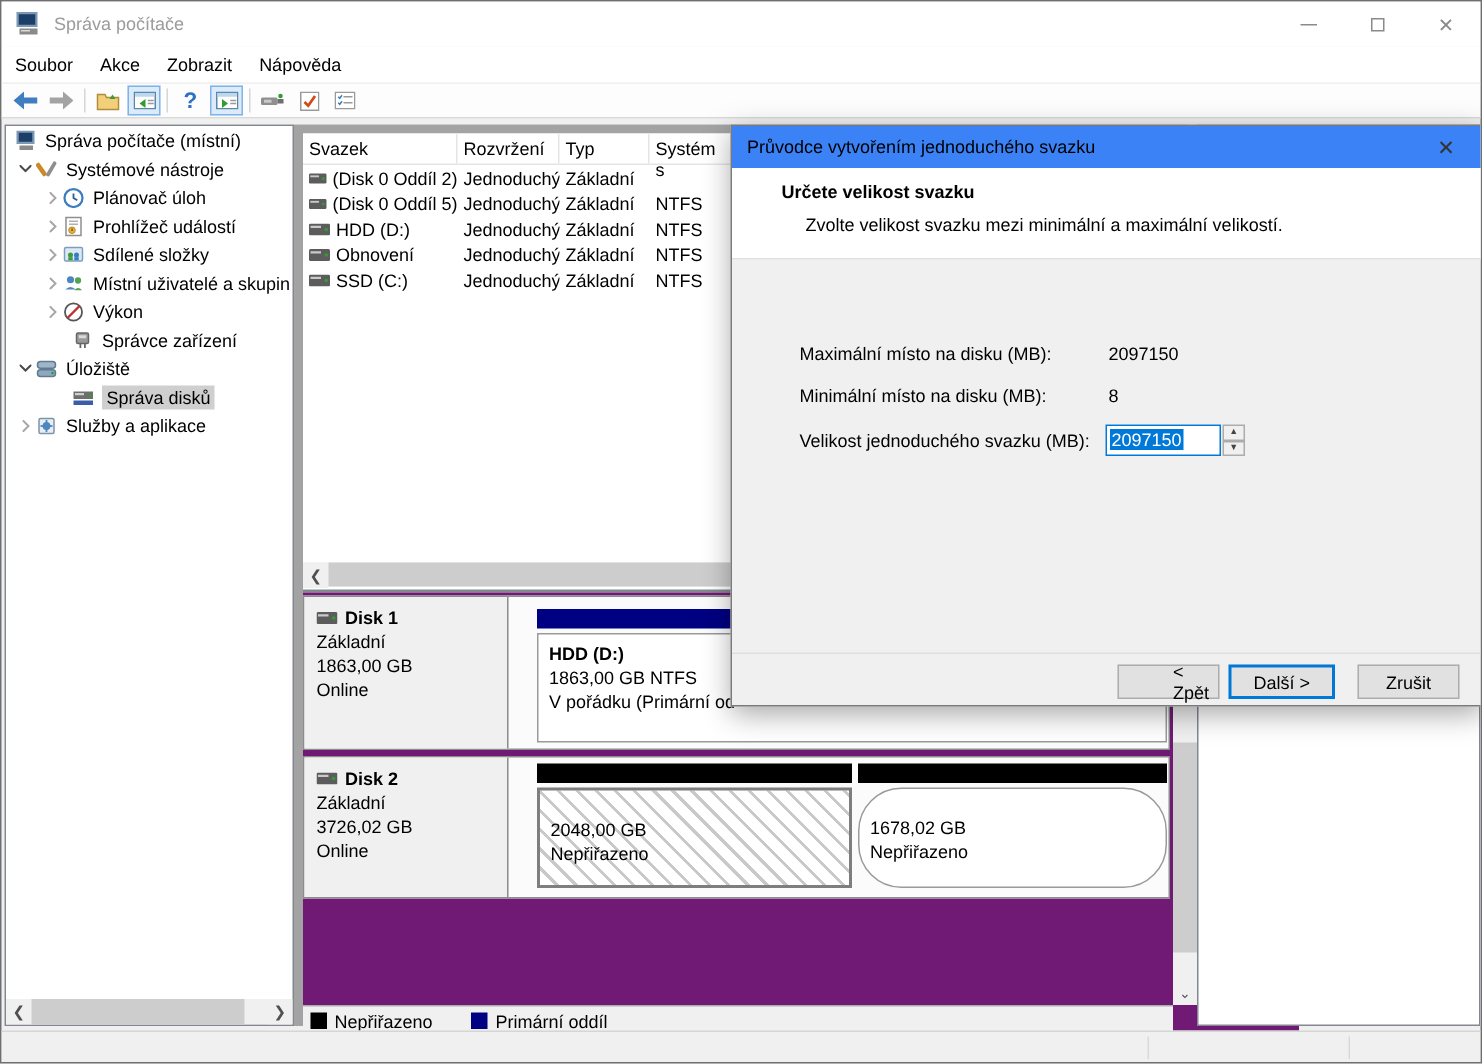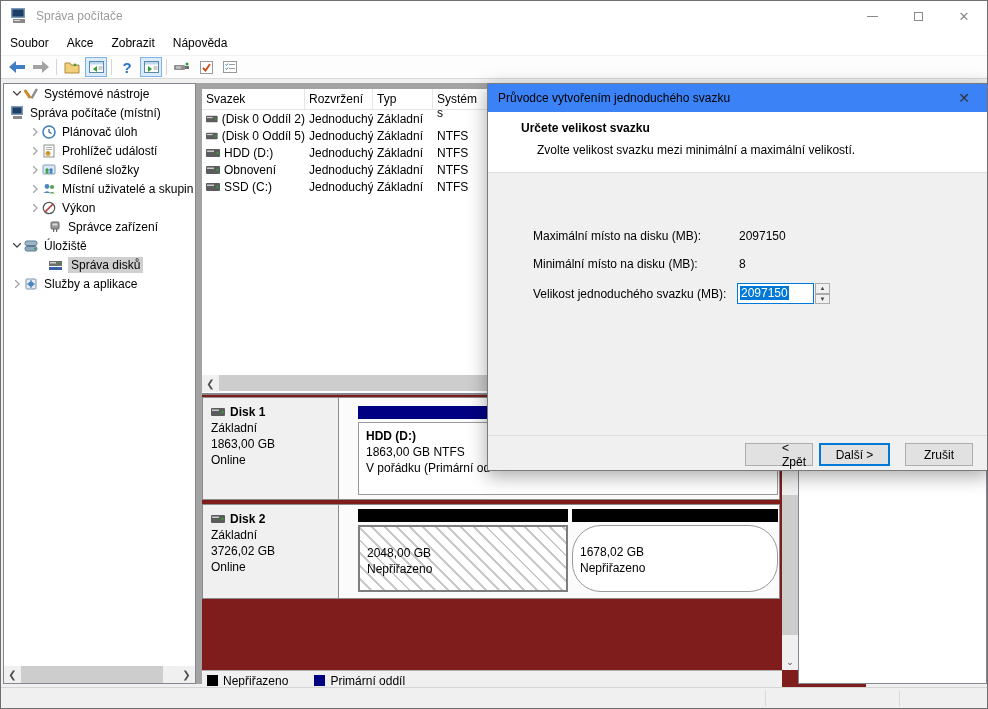--- a/index.html
+++ b/index.html
@@ -47,21 +47,21 @@
   .c0 { width:103px; } .c1 { width:68px; } .c2 { width:60px; } .c3 { width:55px; }
   .vt-row { display:flex; height:17px; align-items:center; }
   .vt-cell { padding-left:4px; overflow:hidden; white-space:nowrap; }
   .vt-cell.first { display:flex; align-items:center; gap:4px; }
   .pane-hscroll { position:absolute; left:0; top:286px; width:100%; height:16px; background:#f0f0f0; display:flex; }
   .pane-hscroll .thumb { height:16px; background:#cdcdcd; flex:0 0 470px; }
   .pane-hscroll .gap { flex:1; }
   .splitter { position:absolute; left:0; top:304px; width:100%; height:2px; background:#828790; }
 
   
-  .graph { position:absolute; left:0; top:306px; width:664px; height:295px; background:#7f1d1d;padding-left:23px; }
+  .graph { position:absolute; left:0; top:306px; width:664px; height:295px; background:#701a75;padding-left:23px; }
   .disk-row { position:absolute; left:0; border:1px solid #8c8c8c; background:#fbfbfb; }
   .disk-label { position:absolute; left:0; top:0; bottom:0; width:136px; background:#f0f0f0; border-right:1px solid #8c8c8c; padding:6px 0 0 8px; }
   .disk-label .dname { font-weight:bold; display:flex; align-items:center; gap:5px; }
   .disk-label div { line-height:16px; }
   .region { position:absolute; }
   .region .bar { position:absolute; left:0; top:0; width:100%; height:13px; }
   .bar.unalloc { background:#000; }
   .bar.primary { background:#000082; }
   .region .box { position:absolute; left:0; top:16px; right:0; bottom:4px; background:#fff; border:1px solid #9a9a9a; padding:5px 0 0 7px; line-height:16px; }
   .region .box.hatch { border:2px solid #7e7e7e;
@@ -196,38 +196,38 @@
         <path d="M2.5 3.5 L3.5 4.5 L5 2.5" stroke="#3a7ec0" stroke-width="1" fill="none"></path>
         <rect x="6" y="3" width="6" height="1" fill="#9a9a9a"></rect>
         <path d="M2.5 7.5 L3.5 8.5 L5 6.5" stroke="#3a7ec0" stroke-width="1" fill="none"></path>
         <rect x="6" y="7" width="6" height="1" fill="#9a9a9a"></rect>
       </svg>
     </div>
   </div>
 
   <div class="tree-panel">
     <div class="tree-item ind1">
-      <span class="chev">
-          <svg width="8" height="5" viewBox="0 0 8 5">
-            <path d="M0 0 L4 4 L8 0" stroke="#4a4a4a" stroke-width="1.3" fill="none"></path>
-          </svg>
-        </span>
-      <svg class="ticon" viewBox="0 0 15 14">
-          <rect x="2" y="2" width="3" height="10" rx="1" transform="rotate(-35 3.5 7)" fill="#c98a2a"></rect>
-          <rect x="9" y="1" width="2.5" height="11" rx="1" transform="rotate(30 10 6.5)" fill="#8f8f8f"></rect>
-        </svg>
-      <span class="lbl">Systémové nástroje</span>
-    </div>
-    <div class="tree-item ind1">
       <svg class="ticon" viewBox="0 0 15 14">
           <rect x="1" y="0" width="12" height="9" fill="#7c98b4"></rect>
           <rect x="2.5" y="1.5" width="9" height="6" fill="#1b3f66"></rect>
           <rect x="3" y="10" width="9" height="3" fill="#8a8a8a"></rect>
         </svg>
       <span class="lbl">Správa počítače (místní)</span>
+    </div>
+    <div class="tree-item ind1">
+      <span class="chev">
+          <svg width="8" height="5" viewBox="0 0 8 5">
+            <path d="M0 0 L4 4 L8 0" stroke="#4a4a4a" stroke-width="1.3" fill="none"></path>
+          </svg>
+        </span>
+      <svg class="ticon" viewBox="0 0 15 14">
+          <rect x="2" y="2" width="3" height="10" rx="1" transform="rotate(-35 3.5 7)" fill="#c98a2a"></rect>
+          <rect x="9" y="1" width="2.5" height="11" rx="1" transform="rotate(30 10 6.5)" fill="#8f8f8f"></rect>
+        </svg>
+      <span class="lbl">Systémové nástroje</span>
     </div>
     <div class="tree-item ind2">
       <span class="chev">
           <svg width="5" height="8" viewBox="0 0 5 8">
             <path d="M0 0 L4 4 L0 8" stroke="#a6a6a6" stroke-width="1.3" fill="none"></path>
           </svg>
         </span>
       <svg class="ticon" viewBox="0 0 15 14">
           <circle cx="7" cy="7" r="6" fill="#fff" stroke="#3a7ec0" stroke-width="1.5"></circle>
           <path d="M7 4 L7 7 L9.5 8.5" stroke="#2a5f94" stroke-width="1.2" fill="none"></path>

